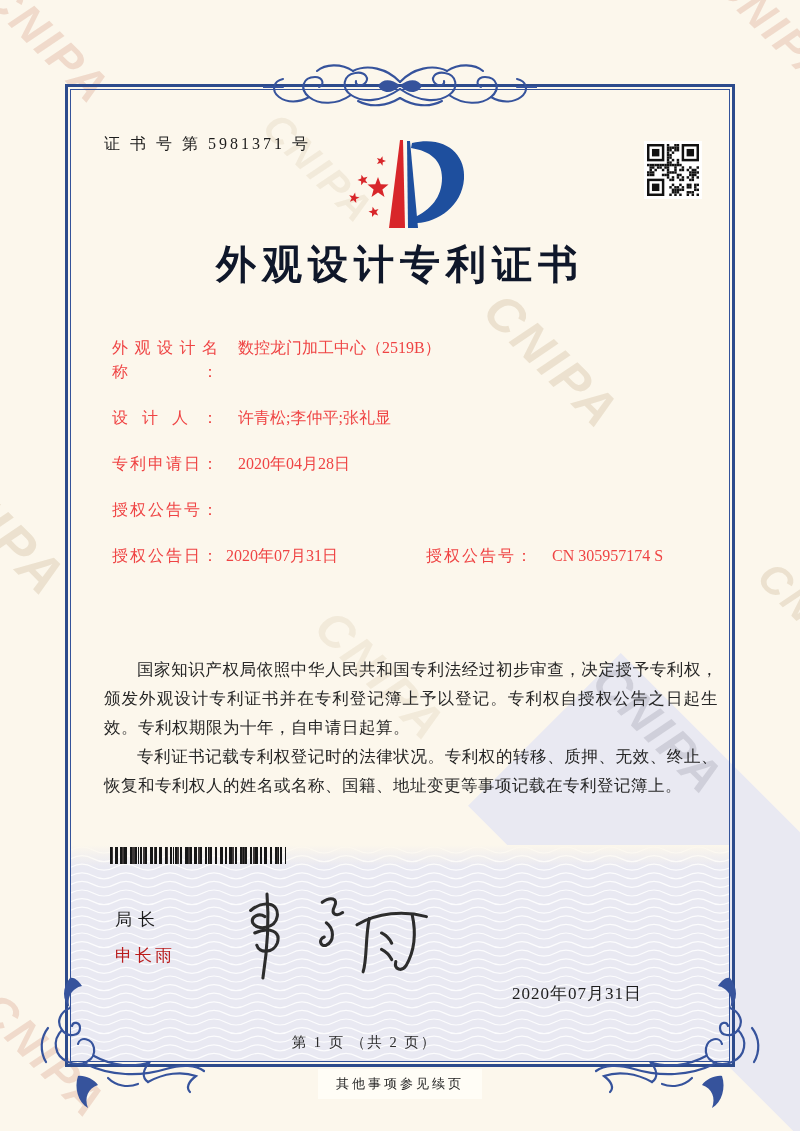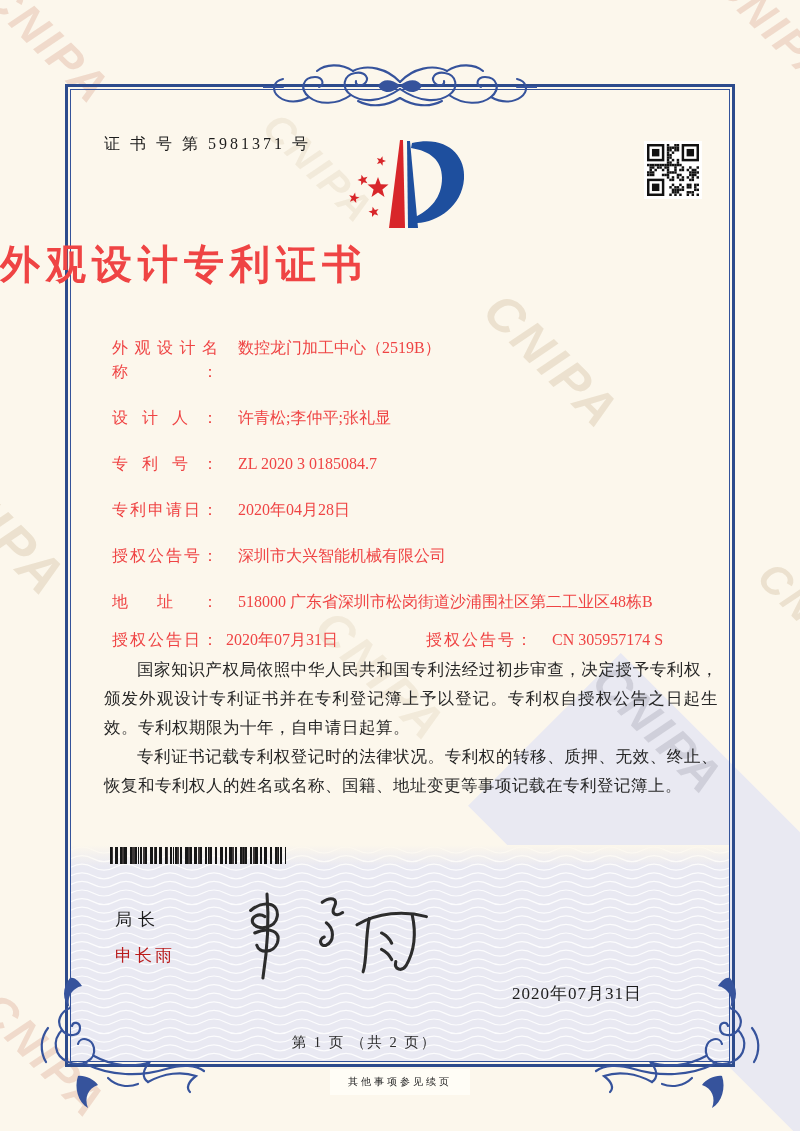--- a/index.html
+++ b/index.html
@@ -44,22 +44,22 @@
   .orn { position:absolute; pointer-events:none; }
 
   
   .cert-no {
     position:absolute; left:104px; top:134px; font-size:16px;
     letter-spacing:3px; color:#1d1d1d;
   }
   .logo { position:absolute; left:332px; top:130px; }
   .qr   { position:absolute; left:644px; top:141px; background:#fff; padding:3px; }
   .title {
-    position:absolute; left:0; top:237px; width:800px; text-align:left;
-    font-size:40px; font-weight:700; letter-spacing:6px; color:#ef4444;
+    position:absolute; left:0; top:237px; width:800px; text-align:center;
+    font-size:40px; font-weight:700; letter-spacing:6px; color:#0f172a;
   }
 
   
   .fields { position:absolute; left:112px; top:336px; width:580px; font-size:16px; color:#ef4444; }
   .frow { display:flex; line-height:24px; margin-bottom:22px; }
   .flabel { width:106px; text-align-last:justify; text-align:justify; flex:none; }
   .fval  { margin-left:20px; }
   .frow.addr { margin-bottom:14px; }
   .frow.addr .fval { width:462px; }
   .frow.grant .fval1 { margin-left:8px; width:196px; }
@@ -94,21 +94,21 @@
   
   .page-info {
     position:absolute; left:0; top:1033px; width:729px; text-align:center;
     font-size:14.5px; letter-spacing:2px; color:#2c2c2c;
   }
   .cont-note {
     position:absolute; left:0; top:1069px; width:800px; text-align:center;
   }
   .cont-note span {
     display:inline-block; background:#fffdf6; padding:6px 18px;
-    font-size:10px; letter-spacing:3px; color:#262626;
+    font-size:13px; letter-spacing:3px; color:#262626;
   }
 </style>
 </head>
 <body>
 
 <div class="page">
 
   <div class="wm pink" style="left:-30px; top:14px;  font-size:46px;">CNIPA</div>
   <div class="wm pink" style="left:700px; top:2px;   font-size:44px;">CNIPA</div>
   <div class="wm faint" style="left:250px; top:146px; font-size:40px;">CNIPA</div>
@@ -349,34 +349,25 @@
   <div class="fields">
     <div class="frow">
       <span class="flabel">外观设计名称：</span>
       <span class="fval">数控龙门加工中心（2519B）</span>
     </div>
     <div class="frow">
       <span class="flabel">设计人：</span>
       <span class="fval">许青松;李仲平;张礼显</span>
     </div>
     <div class="frow">
-      <span class="flabel">专利号：</span>
-      <span class="fval">ZL 2020 3 0185084.7</span>
-    </div>
-    <div class="frow">
       <span class="flabel">专利申请日：</span>
       <span class="fval">2020年04月28日</span>
     </div>
     <div class="frow">
       <span class="flabel">授权公告号：</span>
-      <span class="fval">深圳市大兴智能机械有限公司</span>
-    </div>
-    <div class="frow addr">
-      <span class="flabel">地址：</span>
-      <span class="fval">518000 广东省深圳市松岗街道沙浦围社区第二工业区48栋B</span>
     </div>
     <div class="frow grant">
       <span class="flabel">授权公告日：</span>
       <span class="fval fval1">2020年07月31日</span>
       <span class="flabel2">授权公告号：</span>
       <span class="fval">CN 305957174 S</span>
     </div>
   </div>
 
   <div class="bodytext">

